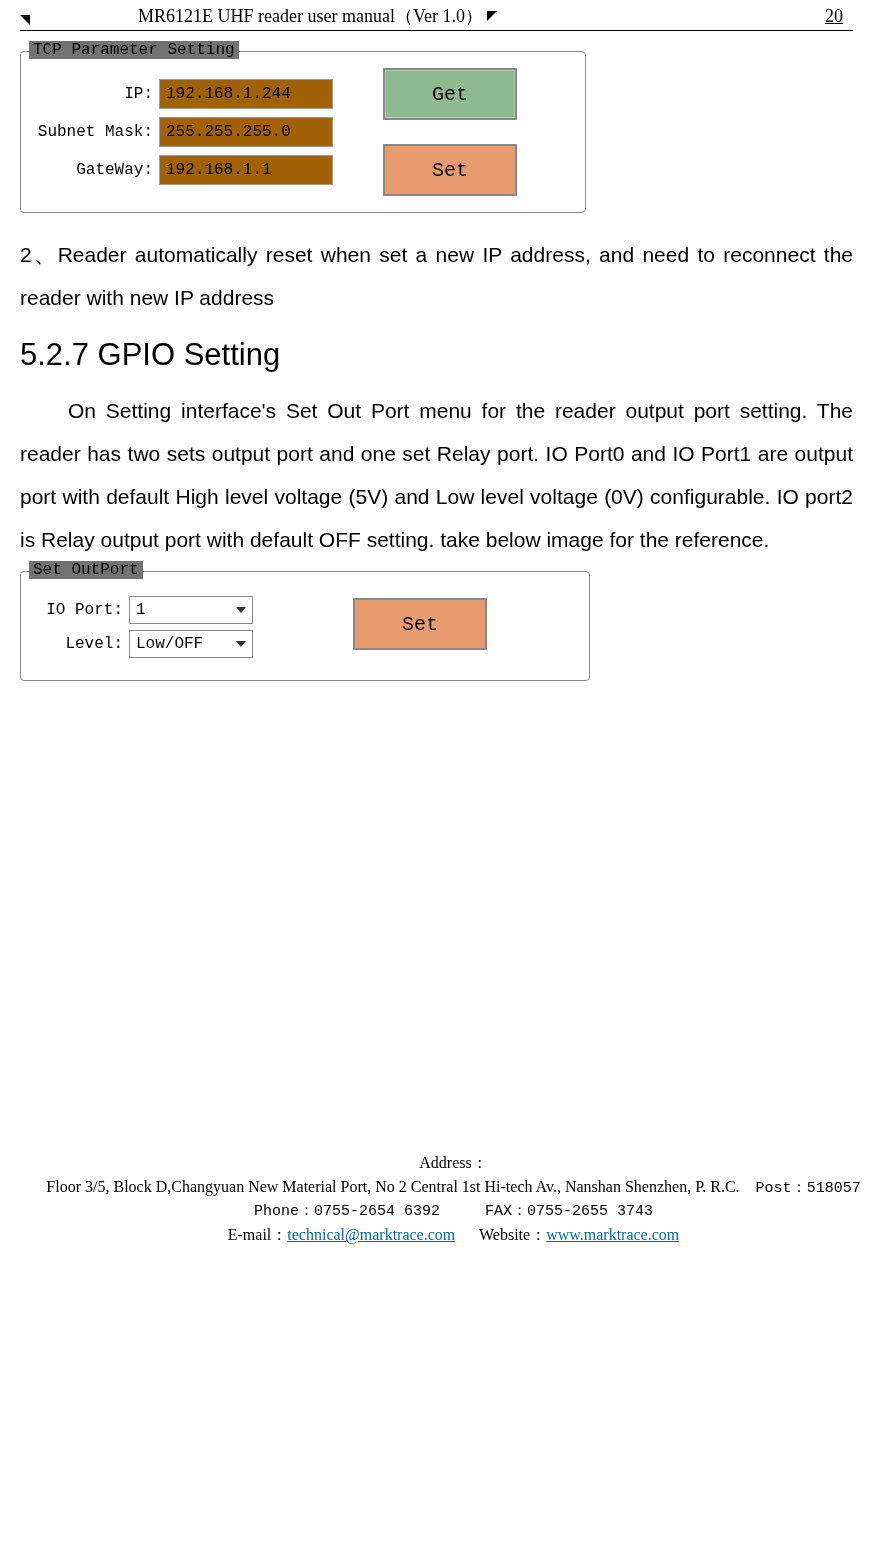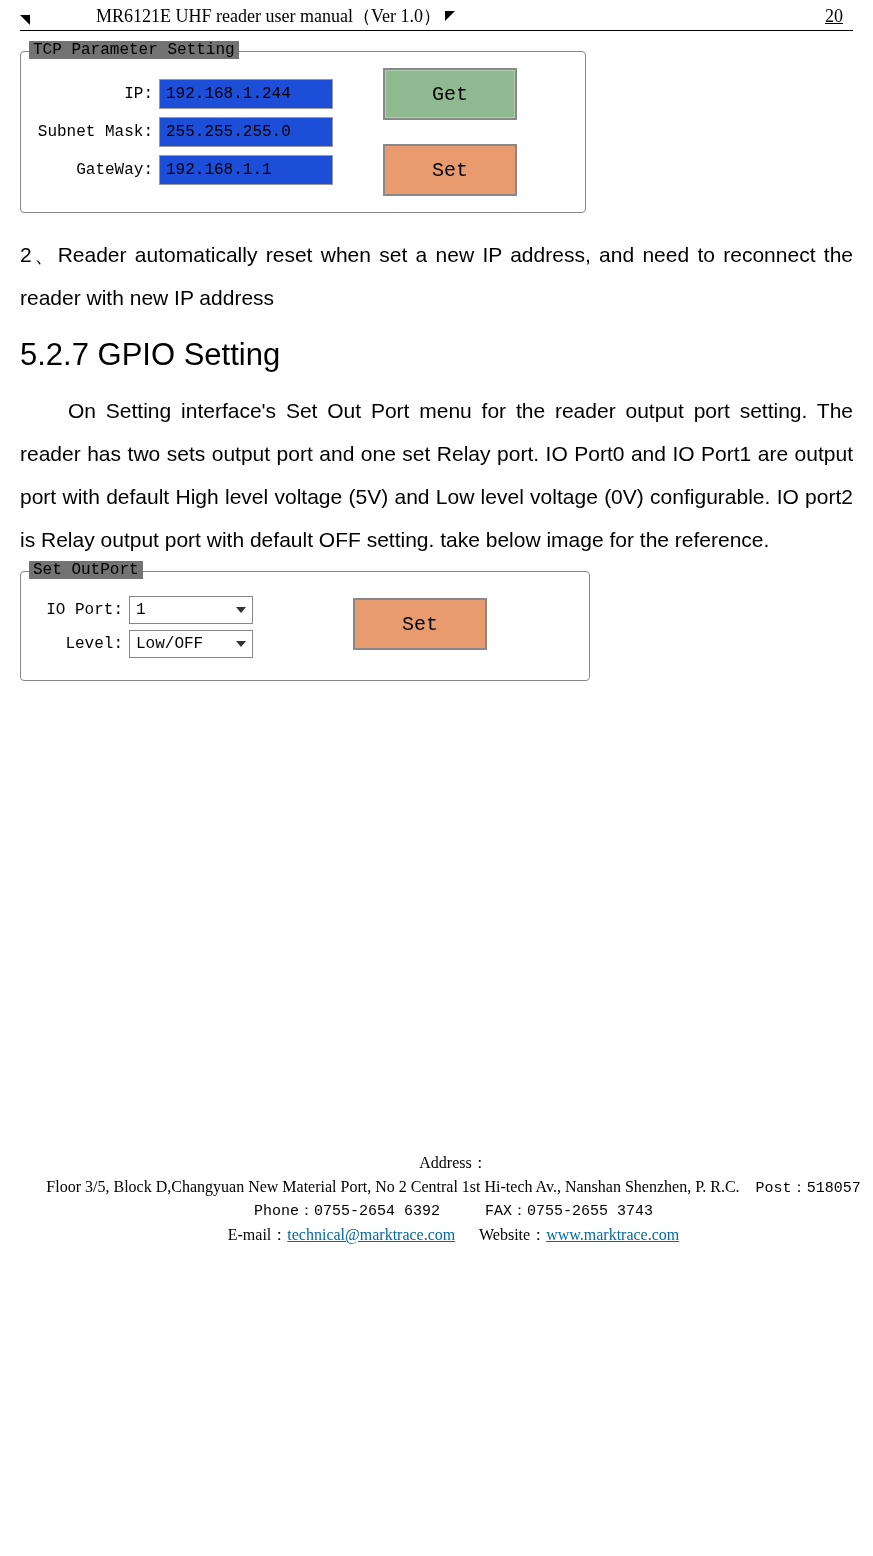--- a/index.html
+++ b/index.html
@@ -16,21 +16,21 @@
       display: flex;
       justify-content: space-between;
       align-items: center;
       border-bottom: 1.5px solid black;
       padding: 4px 0 2px 0;
       margin-bottom: 20px;
     }
     .header-title {
       font-family: "Times New Roman", serif;
       font-size: 18px;
-      margin-left: 62px;
+      margin-left: 104px;
     }
     .triangle-r2 {
        display: inline-block;
        width: 0; height: 0;
        border-left: 10px solid black;
        border-bottom: 10px solid transparent;
        vertical-align: middle;
        position: relative;
        top: -2px;
     }
@@ -80,21 +80,21 @@
       align-items: center;
       margin: 8px 0;
     }
     .tcp-label {
       width: 120px;
       text-align: right;
       padding-right: 6px;
     }
     .tcp-input {
       border: 1px solid #999;
-      background: #1d4ed8;
+      background: #a16207;
       padding: 4px 6px;
       width: 160px;
       height: 20px;
       font-family: "Courier New", monospace;
       font-size: 16px;
       display: flex;
       align-items: center;
     }
     .tcp-buttons {
       margin-left: 50px;

